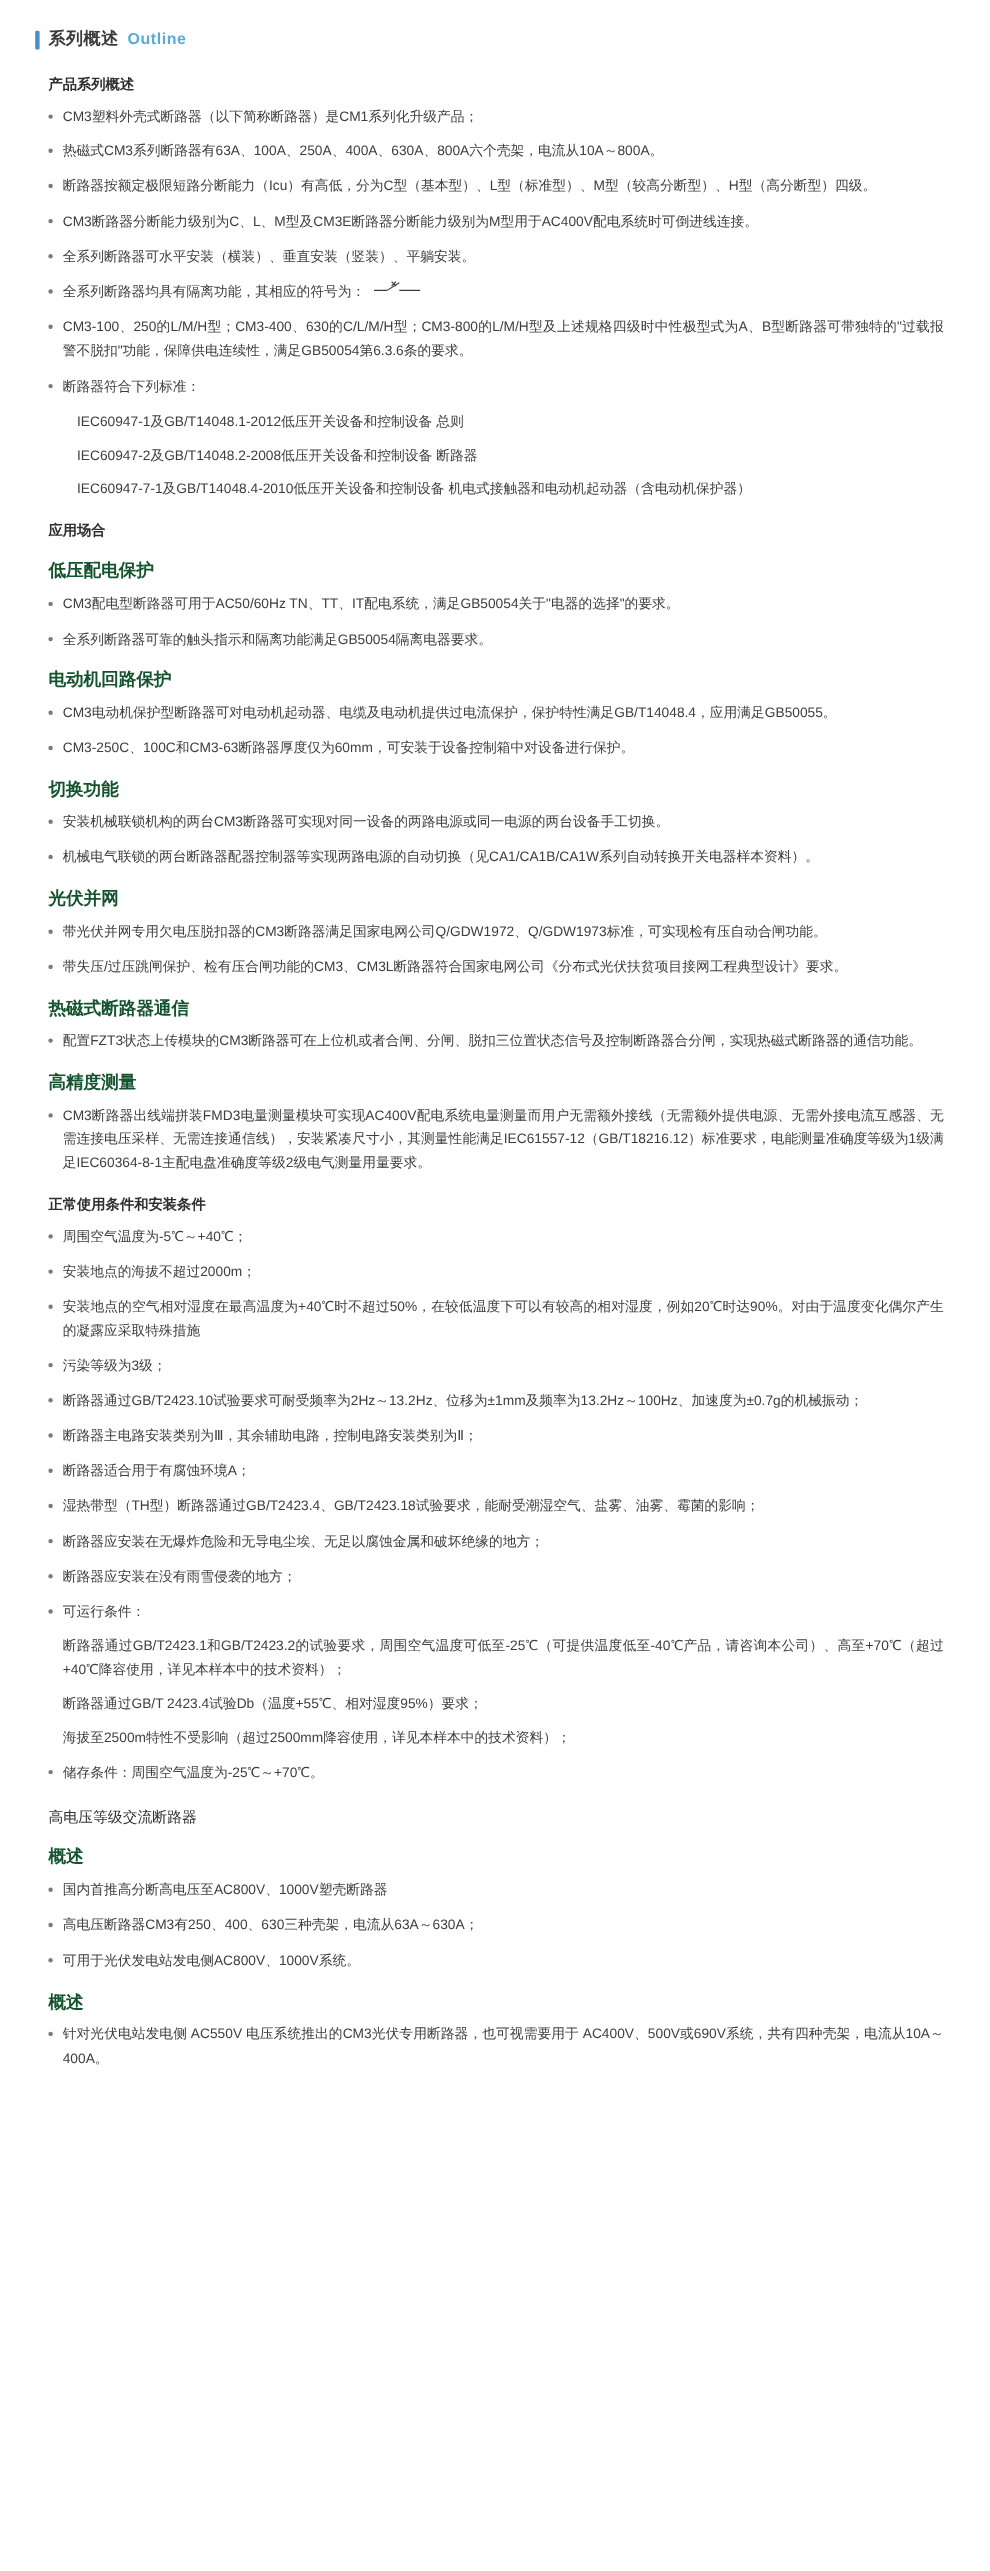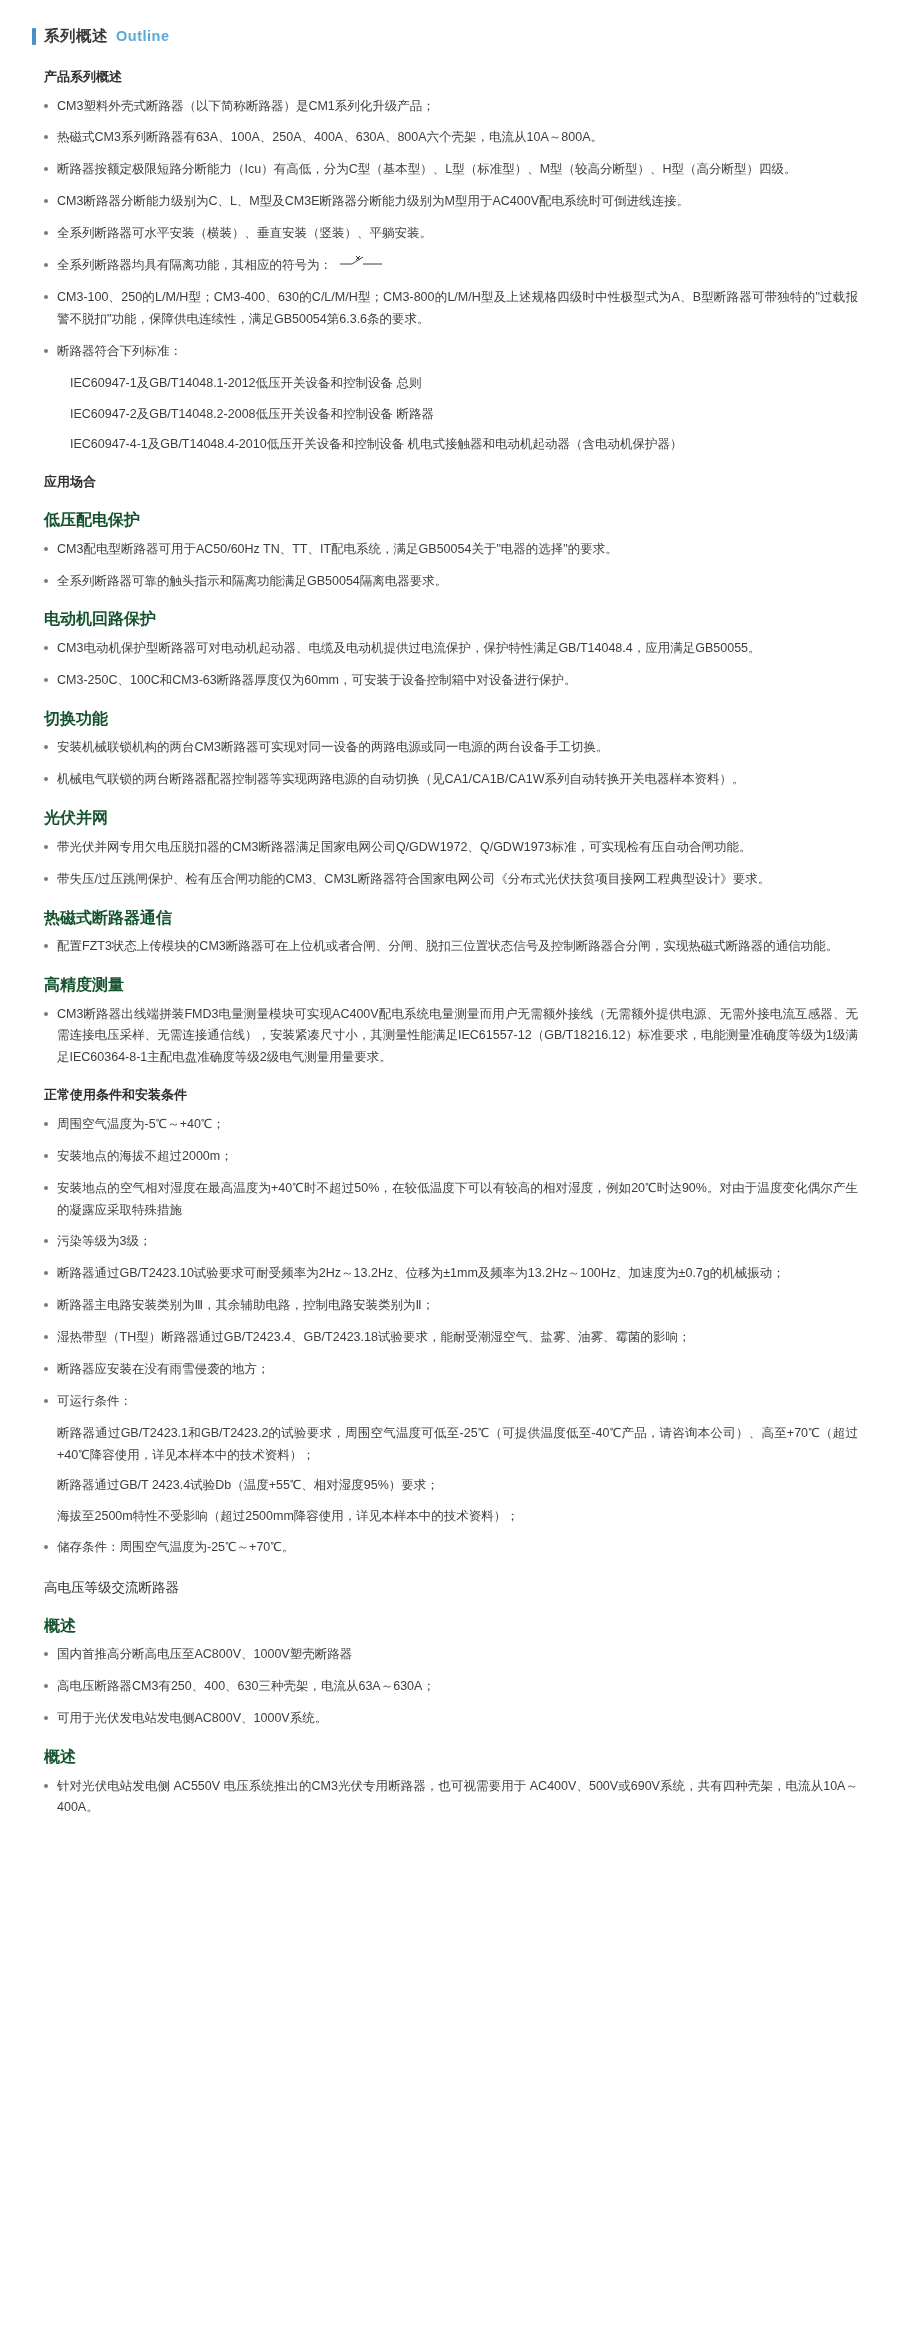--- a/index.html
+++ b/index.html
@@ -136,21 +136,21 @@
         <line x1="21" y1="1" x2="17" y2="5" stroke="#3d3d3d" stroke-width="1"></line>
       </svg>
     </span>
   </p>
 
   <p class="bullet">CM3-100、250的L/M/H型；CM3-400、630的C/L/M/H型；CM3-800的L/M/H型及上述规格四级时中性极型式为A、B型断路器可带独特的"过载报警不脱扣"功能，保障供电连续性，满足GB50054第6.3.6条的要求。</p>
   <p class="bullet">断路器符合下列标准：</p>
 
   <p class="indent">IEC60947-1及GB/T14048.1-2012低压开关设备和控制设备 总则</p>
   <p class="indent">IEC60947-2及GB/T14048.2-2008低压开关设备和控制设备 断路器</p>
-  <p class="indent">IEC60947-4-1及GB/T14048.4-2010低压开关设备和控制设备 机电式接触器和电动机起动器（含电动机保护器）</p>
+  <p class="indent">IEC60947-7-1及GB/T14048.4-2010低压开关设备和控制设备 机电式接触器和电动机起动器（含电动机保护器）</p>
 
   <div class="h2">应用场合</div>
 
   <div class="h3">低压配电保护</div>
   <p class="bullet">CM3配电型断路器可用于AC50/60Hz TN、TT、IT配电系统，满足GB50054关于"电器的选择"的要求。</p>
   <p class="bullet">全系列断路器可靠的触头指示和隔离功能满足GB50054隔离电器要求。</p>
 
   <div class="h3">电动机回路保护</div>
   <p class="bullet">CM3电动机保护型断路器可对电动机起动器、电缆及电动机提供过电流保护，保护特性满足GB/T14048.4，应用满足GB50055。</p>
   <p class="bullet">CM3-250C、100C和CM3-63断路器厚度仅为60mm，可安装于设备控制箱中对设备进行保护。</p>
@@ -170,21 +170,23 @@
   <p class="bullet">CM3断路器出线端拼装FMD3电量测量模块可实现AC400V配电系统电量测量而用户无需额外接线（无需额外提供电源、无需外接电流互感器、无需连接电压采样、无需连接通信线），安装紧凑尺寸小，其测量性能满足IEC61557-12（GB/T18216.12）标准要求，电能测量准确度等级为1级满足IEC60364-8-1主配电盘准确度等级2级电气测量用量要求。</p>
 
   <div class="h2">正常使用条件和安装条件</div>
 
   <p class="bullet">周围空气温度为-5℃～+40℃；</p>
   <p class="bullet">安装地点的海拔不超过2000m；</p>
   <p class="bullet">安装地点的空气相对湿度在最高温度为+40℃时不超过50%，在较低温度下可以有较高的相对湿度，例如20℃时达90%。对由于温度变化偶尔产生的凝露应采取特殊措施</p>
   <p class="bullet">污染等级为3级；</p>
   <p class="bullet">断路器通过GB/T2423.10试验要求可耐受频率为2Hz～13.2Hz、位移为±1mm及频率为13.2Hz～100Hz、加速度为±0.7g的机械振动；</p>
   <p class="bullet">断路器主电路安装类别为Ⅲ，其余辅助电路，控制电路安装类别为Ⅱ；</p>
+  <p class="bullet">断路器适合用于有腐蚀环境A；</p>
   <p class="bullet">湿热带型（TH型）断路器通过GB/T2423.4、GB/T2423.18试验要求，能耐受潮湿空气、盐雾、油雾、霉菌的影响；</p>
+  <p class="bullet">断路器应安装在无爆炸危险和无导电尘埃、无足以腐蚀金属和破坏绝缘的地方；</p>
   <p class="bullet">断路器应安装在没有雨雪侵袭的地方；</p>
   <p class="bullet">可运行条件：</p>
 
   <p class="sub-indent">断路器通过GB/T2423.1和GB/T2423.2的试验要求，周围空气温度可低至-25℃（可提供温度低至-40℃产品，请咨询本公司）、高至+70℃（超过+40℃降容使用，详见本样本中的技术资料）；</p>
   <p class="sub-indent">断路器通过GB/T 2423.4试验Db（温度+55℃、相对湿度95%）要求；</p>
   <p class="sub-indent">海拔至2500m特性不受影响（超过2500mm降容使用，详见本样本中的技术资料）；</p>
 
   <p class="bullet">储存条件：周围空气温度为-25℃～+70℃。</p>
 
   <div class="h2-big">高电压等级交流断路器</div>

